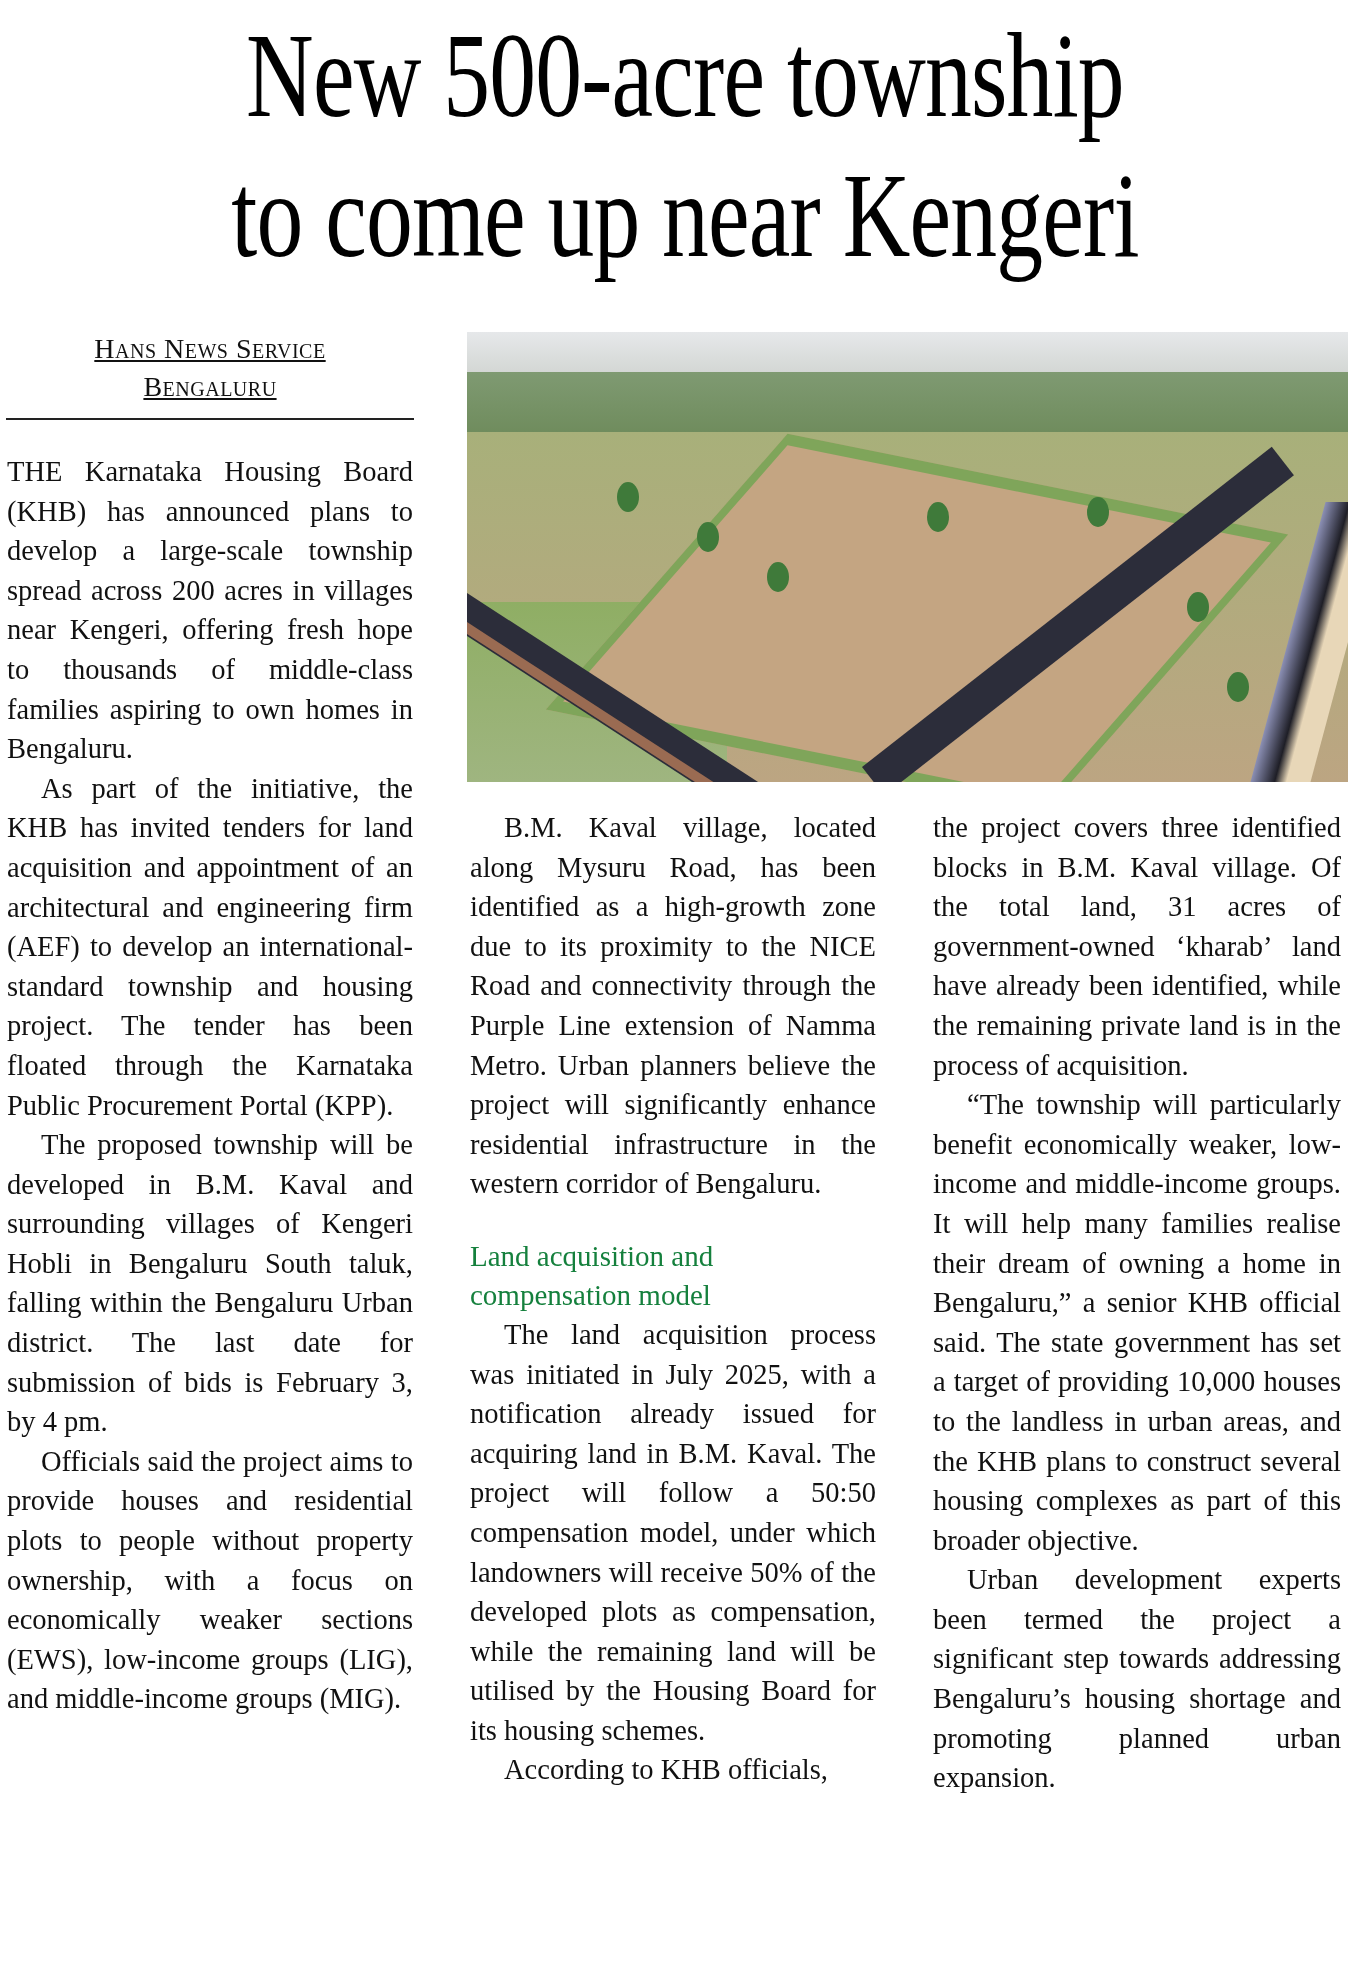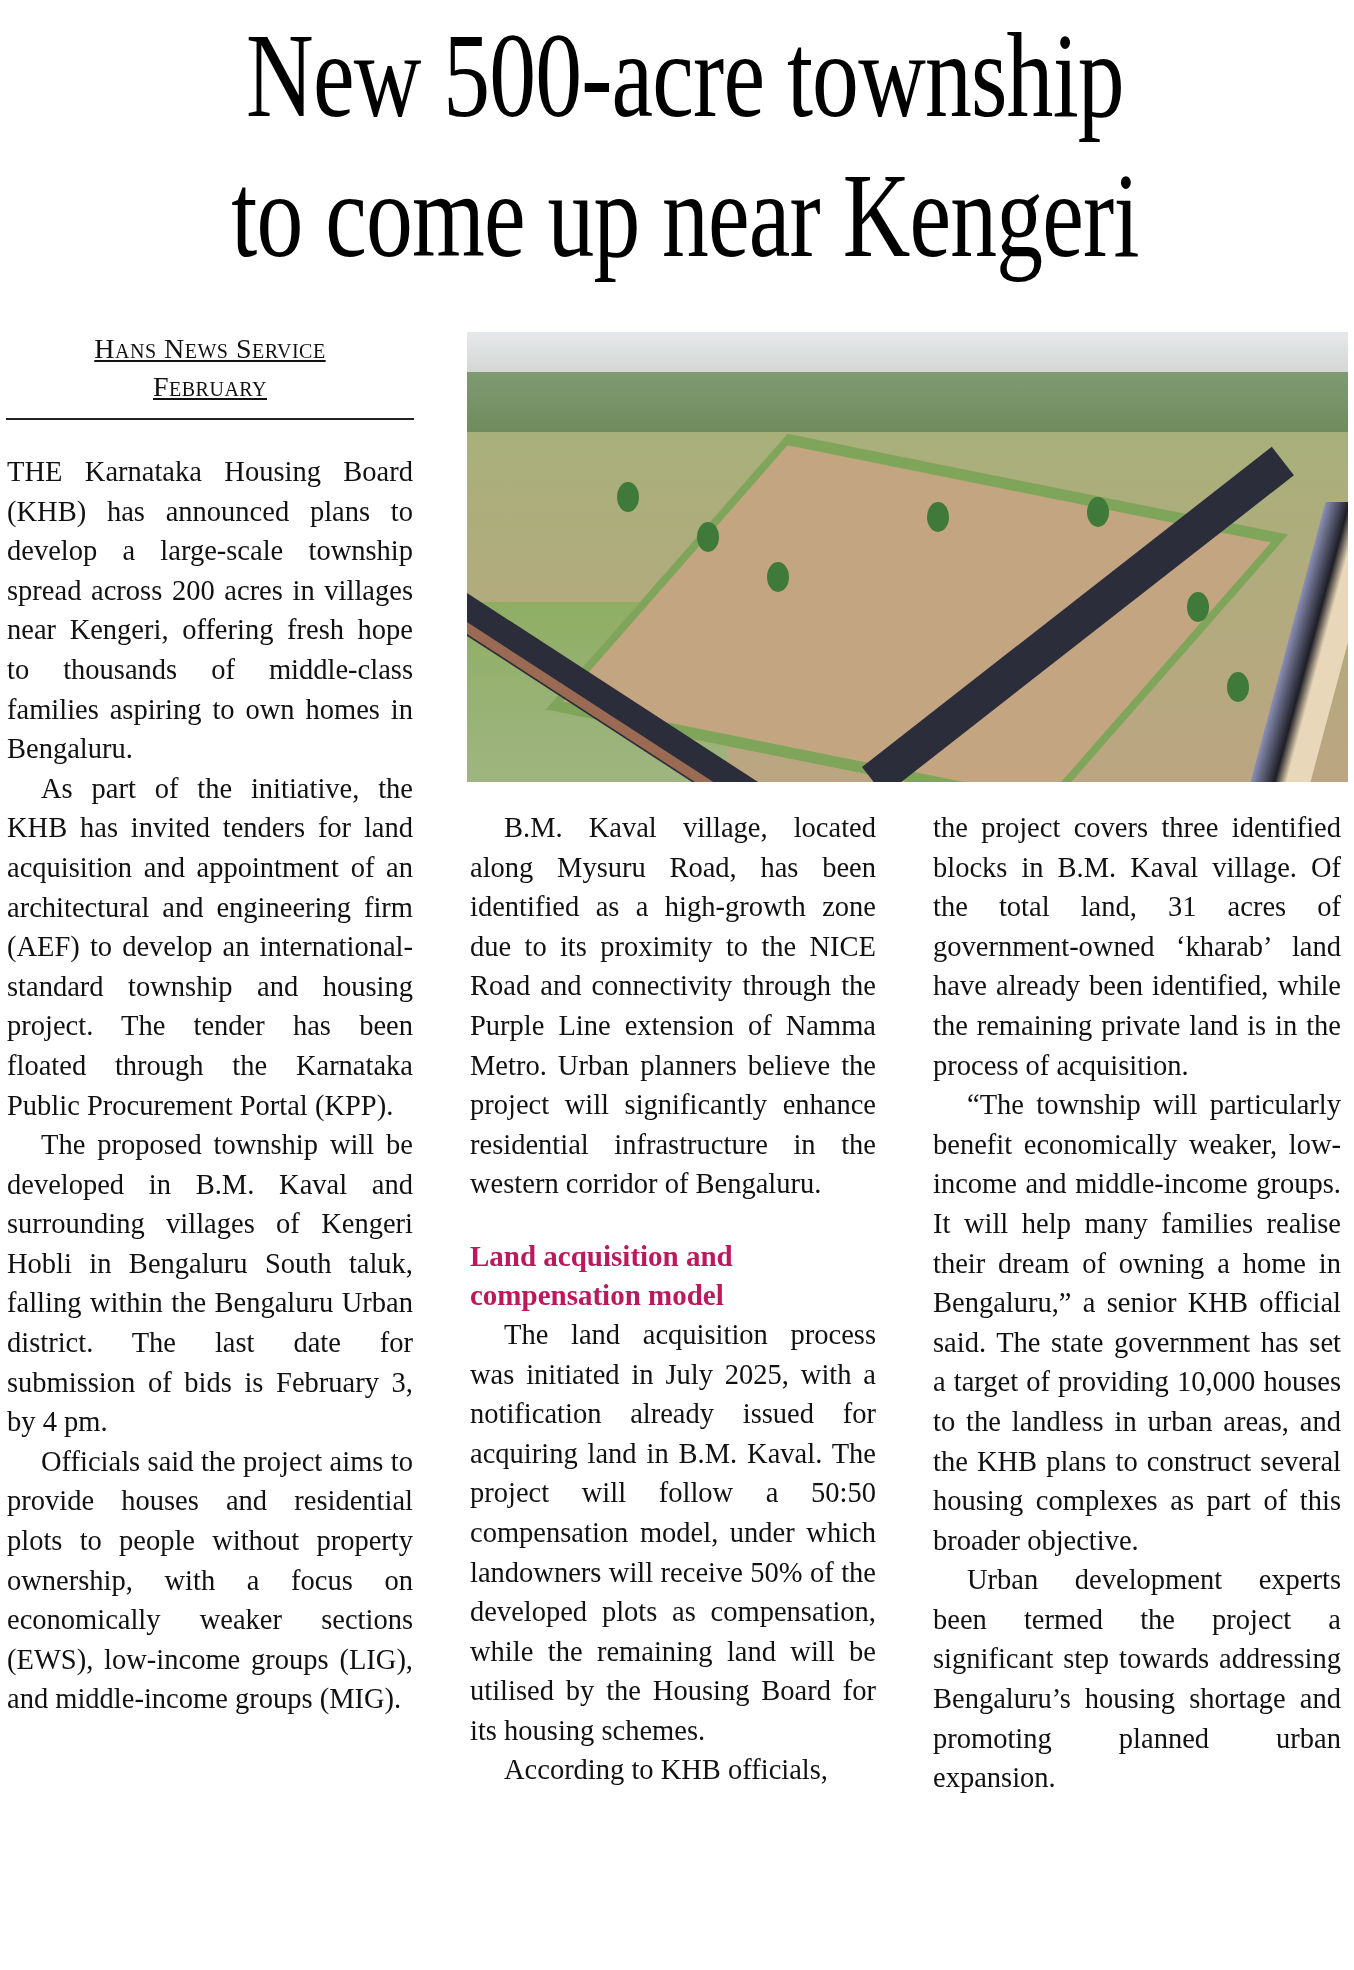--- a/index.html
+++ b/index.html
@@ -32,21 +32,21 @@
     font-family: "Liberation Serif", "DejaVu Serif", serif;
     font-size: 28.5px; line-height: 39.6px; text-align: justify; hyphens: manual;
   }
   .col p { margin: 0; }
   .col p.indent { text-indent: 34px; }
   .col1 { left: 7px; top: 452px; width: 406px; }
   .col2 { left: 470px; top: 808px; width: 406px; }
   .col3 { left: 933px; top: 808px; width: 408px; }
 
   .subhead {
-    color: #be185d; font-weight: bold; font-size: 29px; line-height: 39px;
+    color: #15803d; font-weight: normal; font-size: 29px; line-height: 39px;
     text-align: left; margin: 33px 0 0 0;
   }
 
   .photo {
     position: absolute; left: 467px; top: 332px; width: 881px; height: 450px;
     overflow: hidden; background: #c9c4b4;
   }
   .photo .sky { position:absolute; left:0; top:0; width:100%; height:50px;
     background: linear-gradient(#e6e8ea, #cfd3cf); }
   .photo .treeline { position:absolute; left:0; top:40px; width:100%; height:70px;
@@ -70,21 +70,21 @@
 </head>
 <body>
 
 <h1 class="headline" style="margin:0;font-weight:normal;">
   <span class="line line1">New 500-acre township</span>
   <span class="line line2">to come up near Kengeri</span>
 </h1>
 
 <div class="byline">
   <div>Hans News Service</div>
-  <div>February</div>
+  <div>Bengaluru</div>
 </div>
 <div class="rule"></div>
 
 <div class="photo" title="Aerial view of developed plots with paved roads and tree-lined layout near Kengeri">
   <div class="sky"></div>
   <div class="treeline"></div>
   <div class="field"></div>
   <div class="grass"></div>
   <div class="plot1"></div>
   <div class="road1"></div>

